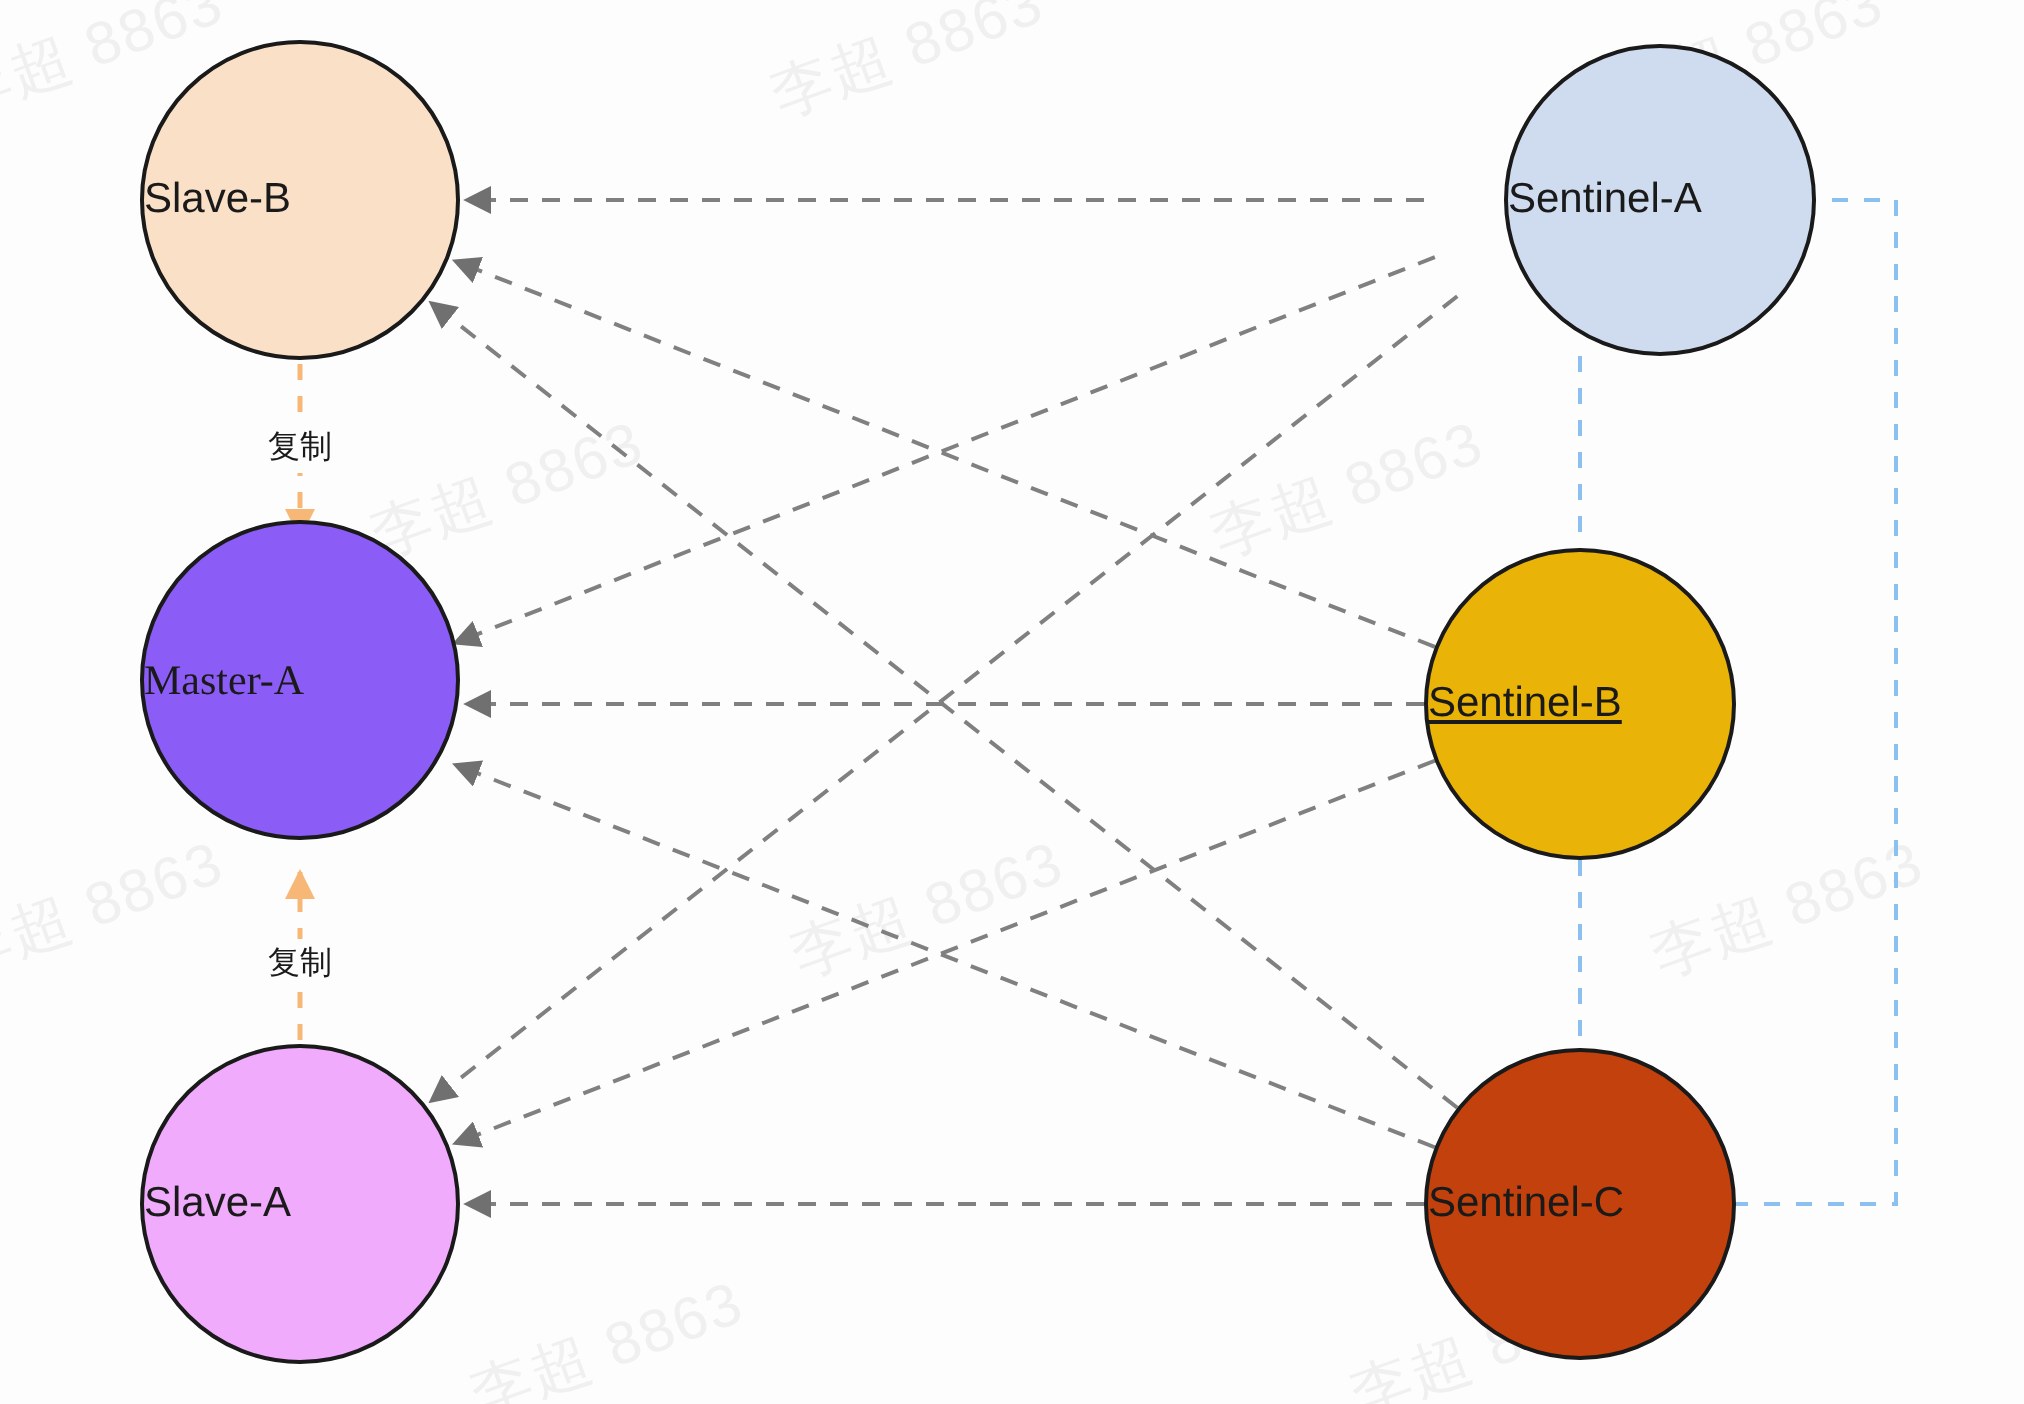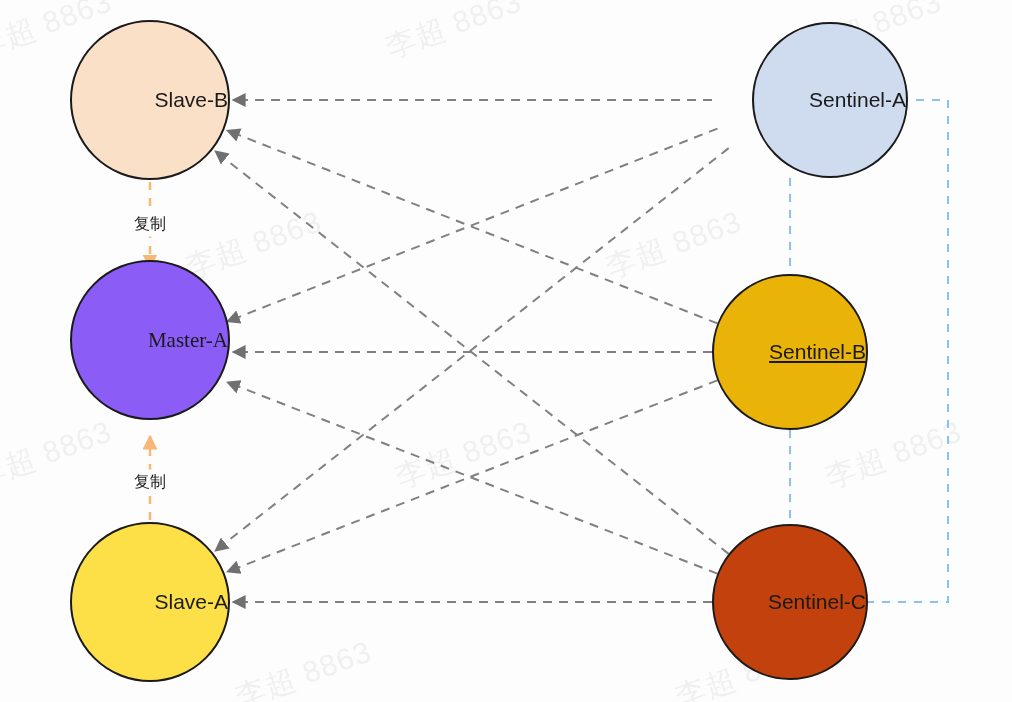--- a/index.html
+++ b/index.html
@@ -41,21 +41,21 @@
     transform: rotate(-20deg);
     transform-origin: left top;
     letter-spacing: 1px;
   }
   .node {
     position: absolute;
     border-radius: 50%;
     border: 2px solid #1a1a1a;
     display: flex;
     align-items: center;
-    justify-content: flex-end;
+    justify-content: flex-start;
     box-sizing: border-box;
     font-size: 21px;
     color: #1a1a1a;
     white-space: nowrap;
   }
   .node-label {
     pointer-events: none;
   }
   .edge-label {
     position: absolute;
@@ -116,21 +116,21 @@
       </g>
   </svg>
 
   <div id="nodes">
       <div class="node" style="left: 70px; top: 20px; width: 160px; height: 160px; background: rgb(251, 224, 200); border-color: rgb(26, 26, 26);">
         <span class="node-label">Slave-B</span>
       </div>
       <div class="node" style="left: 70px; top: 260px; width: 160px; height: 160px; background: #8b5cf6; border-color: rgb(26, 26, 26); font-family: Liberation Serif, serif;">
         <span class="node-label">Master-A</span>
       </div>
-      <div class="node" style="left: 70px; top: 522px; width: 160px; height: 160px; background: #fde047; border-color: rgb(26, 26, 26);">
+      <div class="node" style="left: 70px; top: 522px; width: 160px; height: 160px; background: #f0abfc; border-color: rgb(26, 26, 26);">
         <span class="node-label">Slave-A</span>
       </div>
       <div class="node" style="left: 752px; top: 22px; width: 156px; height: 156px; background: rgb(207, 220, 240); border-color: rgb(26, 26, 26);">
         <span class="node-label">Sentinel-A</span>
       </div>
       <div class="node" style="left: 712px; top: 274px; width: 156px; height: 156px; background: #eab308; border-color: rgb(26, 26, 26); text-decoration: underline;">
         <span class="node-label">Sentinel-B</span>
       </div>
       <div class="node" style="left: 712px; top: 524px; width: 156px; height: 156px; background: #c2410c; border-color: rgb(26, 26, 26);">
         <span class="node-label">Sentinel-C</span>

